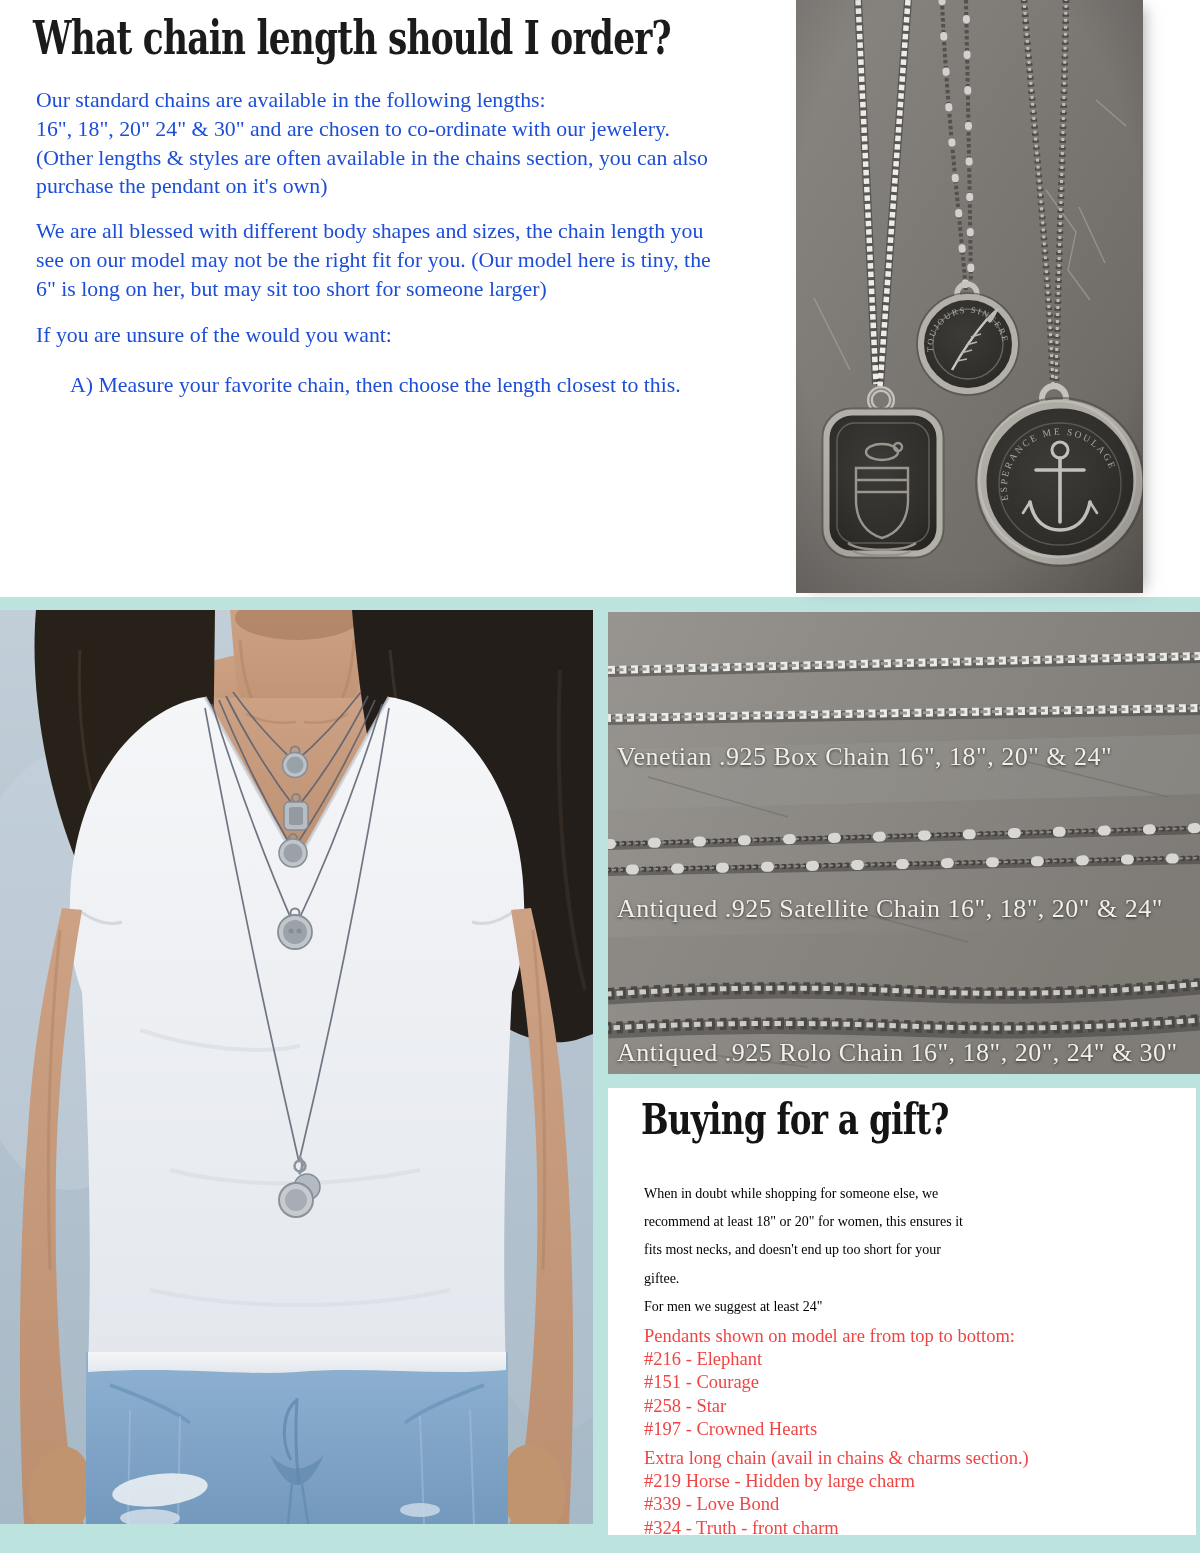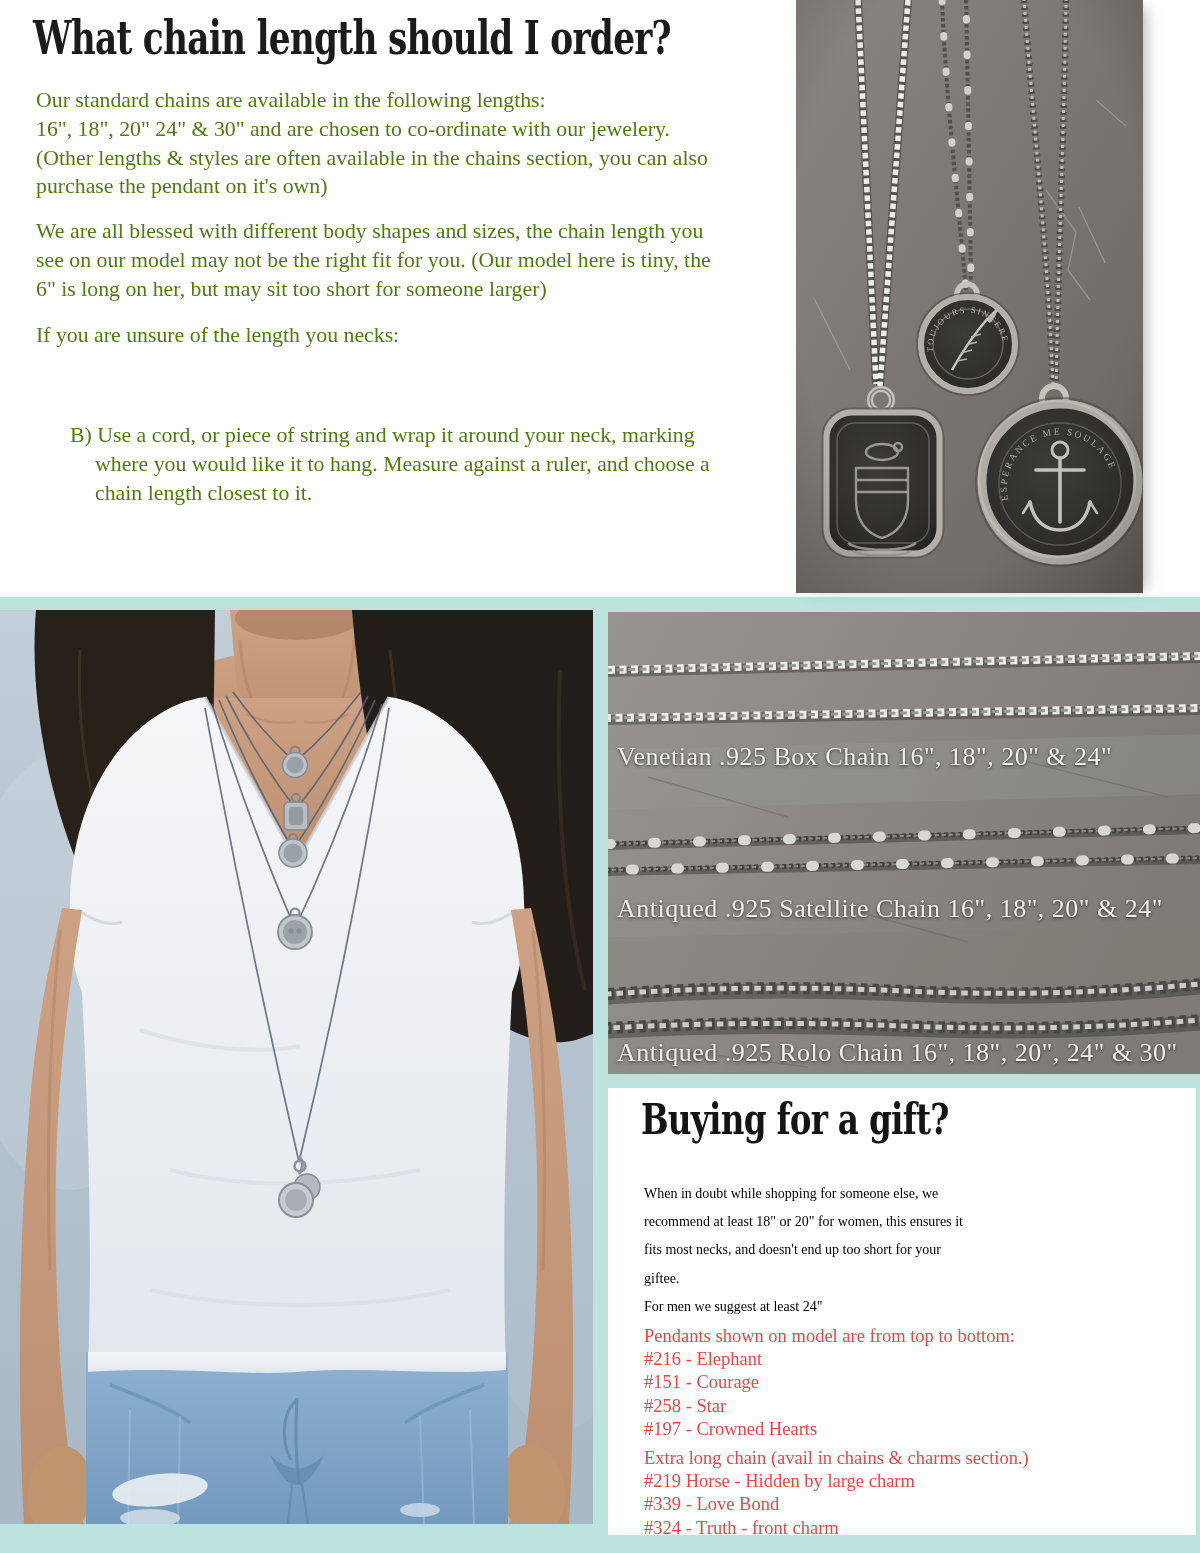--- a/index.html
+++ b/index.html
@@ -8,21 +8,21 @@
 
   .teal-band { position:absolute; left:0; top:597px; width:1200px; height:956px; background:#bce3dd; }
 
   
   .intro { position:absolute; left:0; top:0; width:790px; height:597px; color:#3e3d3d; }
   .page-title {
     position:absolute; left:33px; top:10px; white-space:nowrap;
     font-family:"DejaVu Serif", serif; font-weight:bold; font-size:47px; color:#1b1b1b;
     letter-spacing:-1px; transform:scaleX(0.73); transform-origin:left top;
   }
-  .body-text { font-size:21.8px; line-height:28.8px; white-space:pre-line; color:#4d7c0f; }
+  .body-text { font-size:21.8px; line-height:28.8px; white-space:pre-line; color:#1d4ed8; }
   .p1 { position:absolute; left:36px; top:86px;  width:740px; }
   .p2 { position:absolute; left:36px; top:217px; width:740px; }
   .prompt { position:absolute; left:36px; top:321px; width:740px; }
   .opt-a { position:absolute; left:70px; top:371px; width:720px; }
   .opt-b { position:absolute; left:70px; top:421px; width:700px; padding-left:25px; text-indent:-25px; }
 
   
   .photo { position:absolute; overflow:hidden; }
   .photo svg { display:block; }
   .pendant-photo { left:796px; top:0; width:347px; height:593px; box-shadow:8px 2px 14px -6px rgba(110,110,110,.55); }
@@ -59,24 +59,22 @@
 
   <div class="intro">
     <div class="page-title">What chain length should I order?</div>
     <div class="body-text p1">Our standard chains are available in the following lengths:
 16", 18", 20" 24" &amp; 30"  and are chosen to co-ordinate with our jewelery.
 (Other lengths &amp; styles are often available in the chains section, you can also
 purchase the pendant on it's own)</div>
     <div class="body-text p2">We are all blessed with different body shapes and sizes, the chain length you
 see on our model may not be the right fit for you. (Our model here is tiny, the
 6" is long on her, but may sit too short for someone larger)</div>
-    <div class="body-text prompt">If you are unsure of the length you necks:</div>
-    <div class="body-text opt-b">B) Use a cord, or piece of string and wrap it around your neck, marking
-where you would like it to hang. Measure against a ruler, and choose a
-chain length closest to it.</div>
+    <div class="body-text prompt">If you are unsure of the would you want:</div>
+    <div class="body-text opt-a">A) Measure your favorite chain, then choose the length closest to this.</div>
   </div>
 
   <div class="photo pendant-photo">
     <svg width="347" height="593" viewBox="0 0 347 593">
       <defs>
         <linearGradient id="slateA" x1="0" y1="0" x2="1" y2="1">
           <stop offset="0" stop-color="#8a8682"></stop>
             <stop offset="0.45" stop-color="#7b7773"></stop>
           <stop offset="0.75" stop-color="#716d69"></stop>
             <stop offset="1" stop-color="#615d57"></stop>

